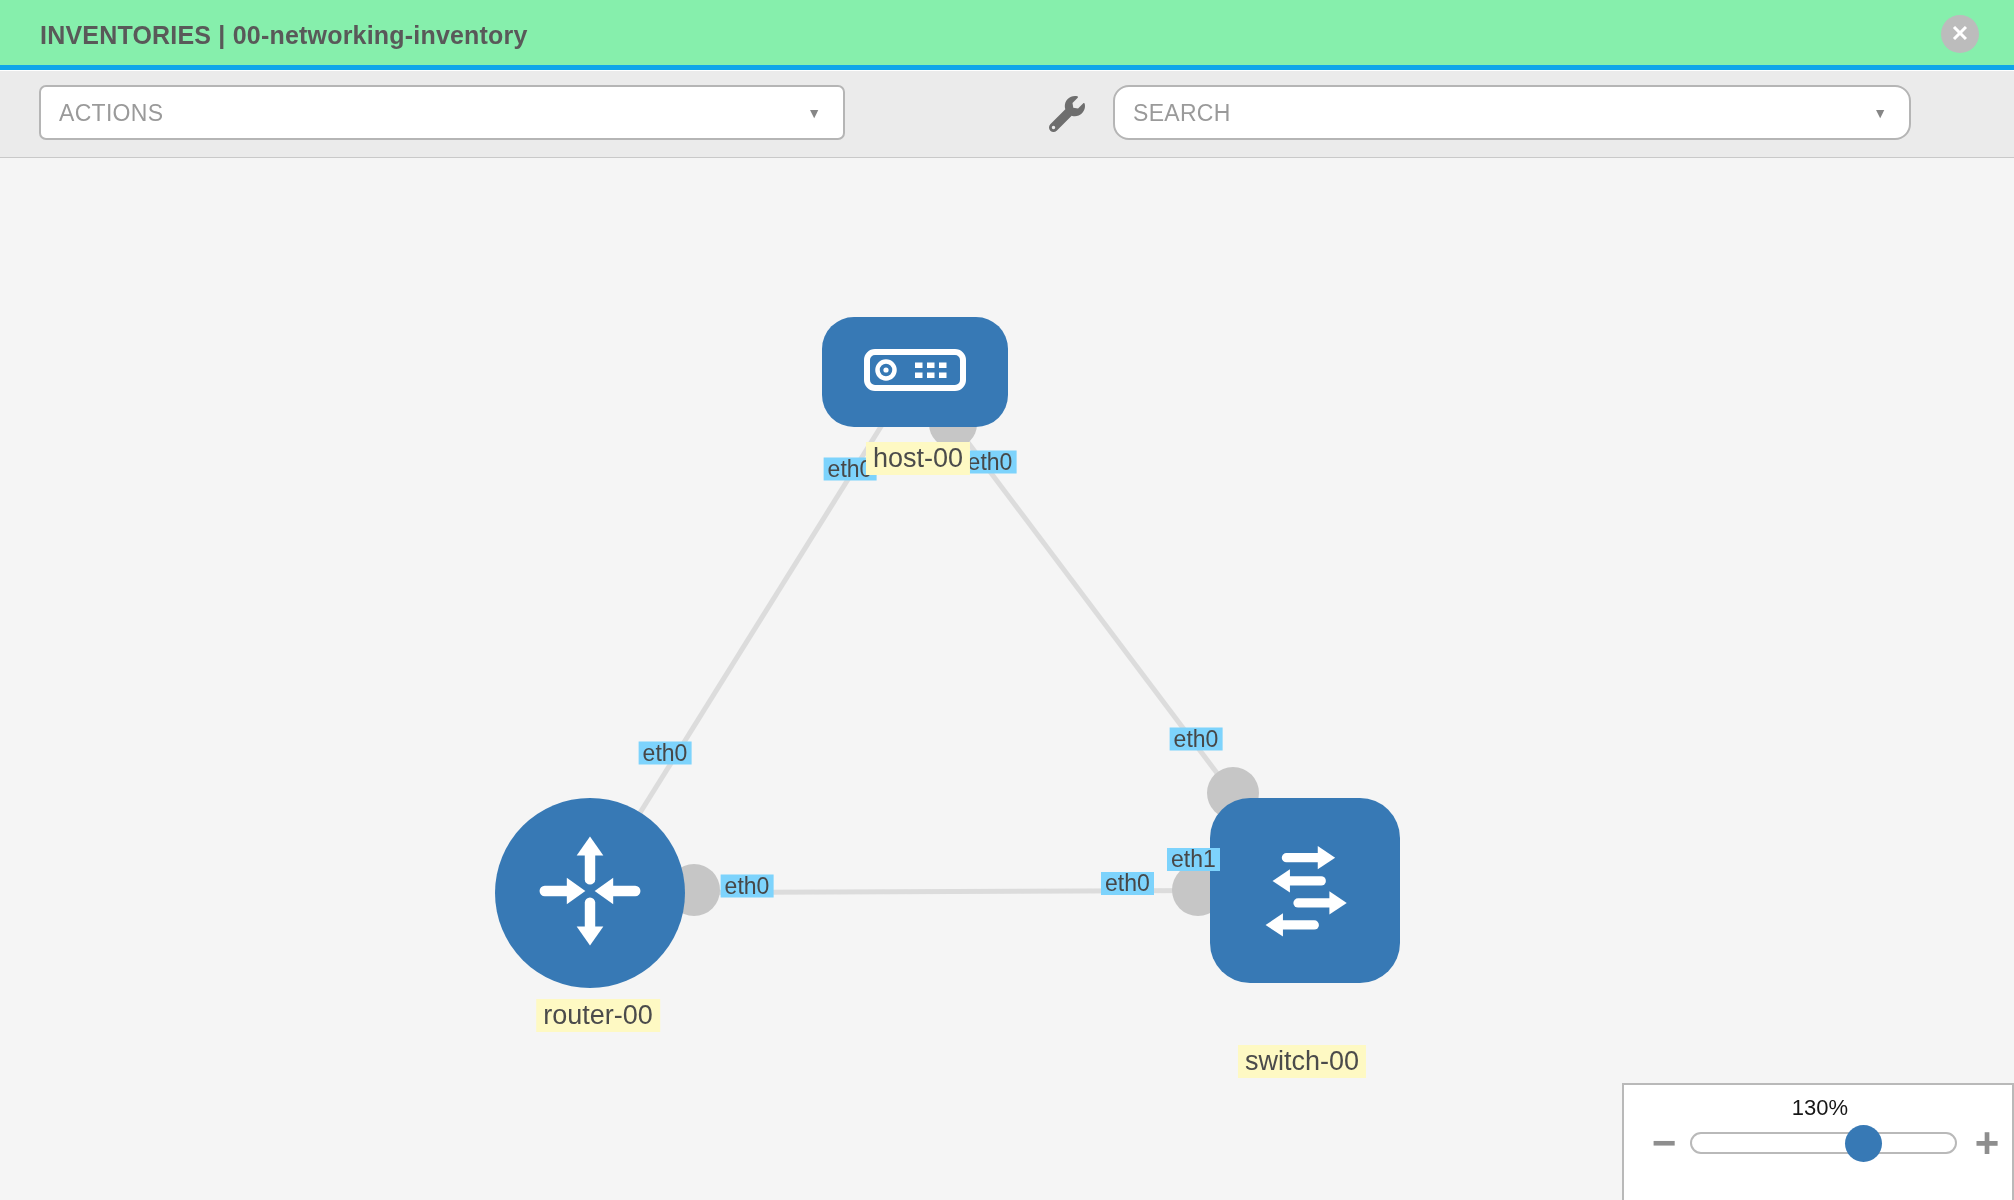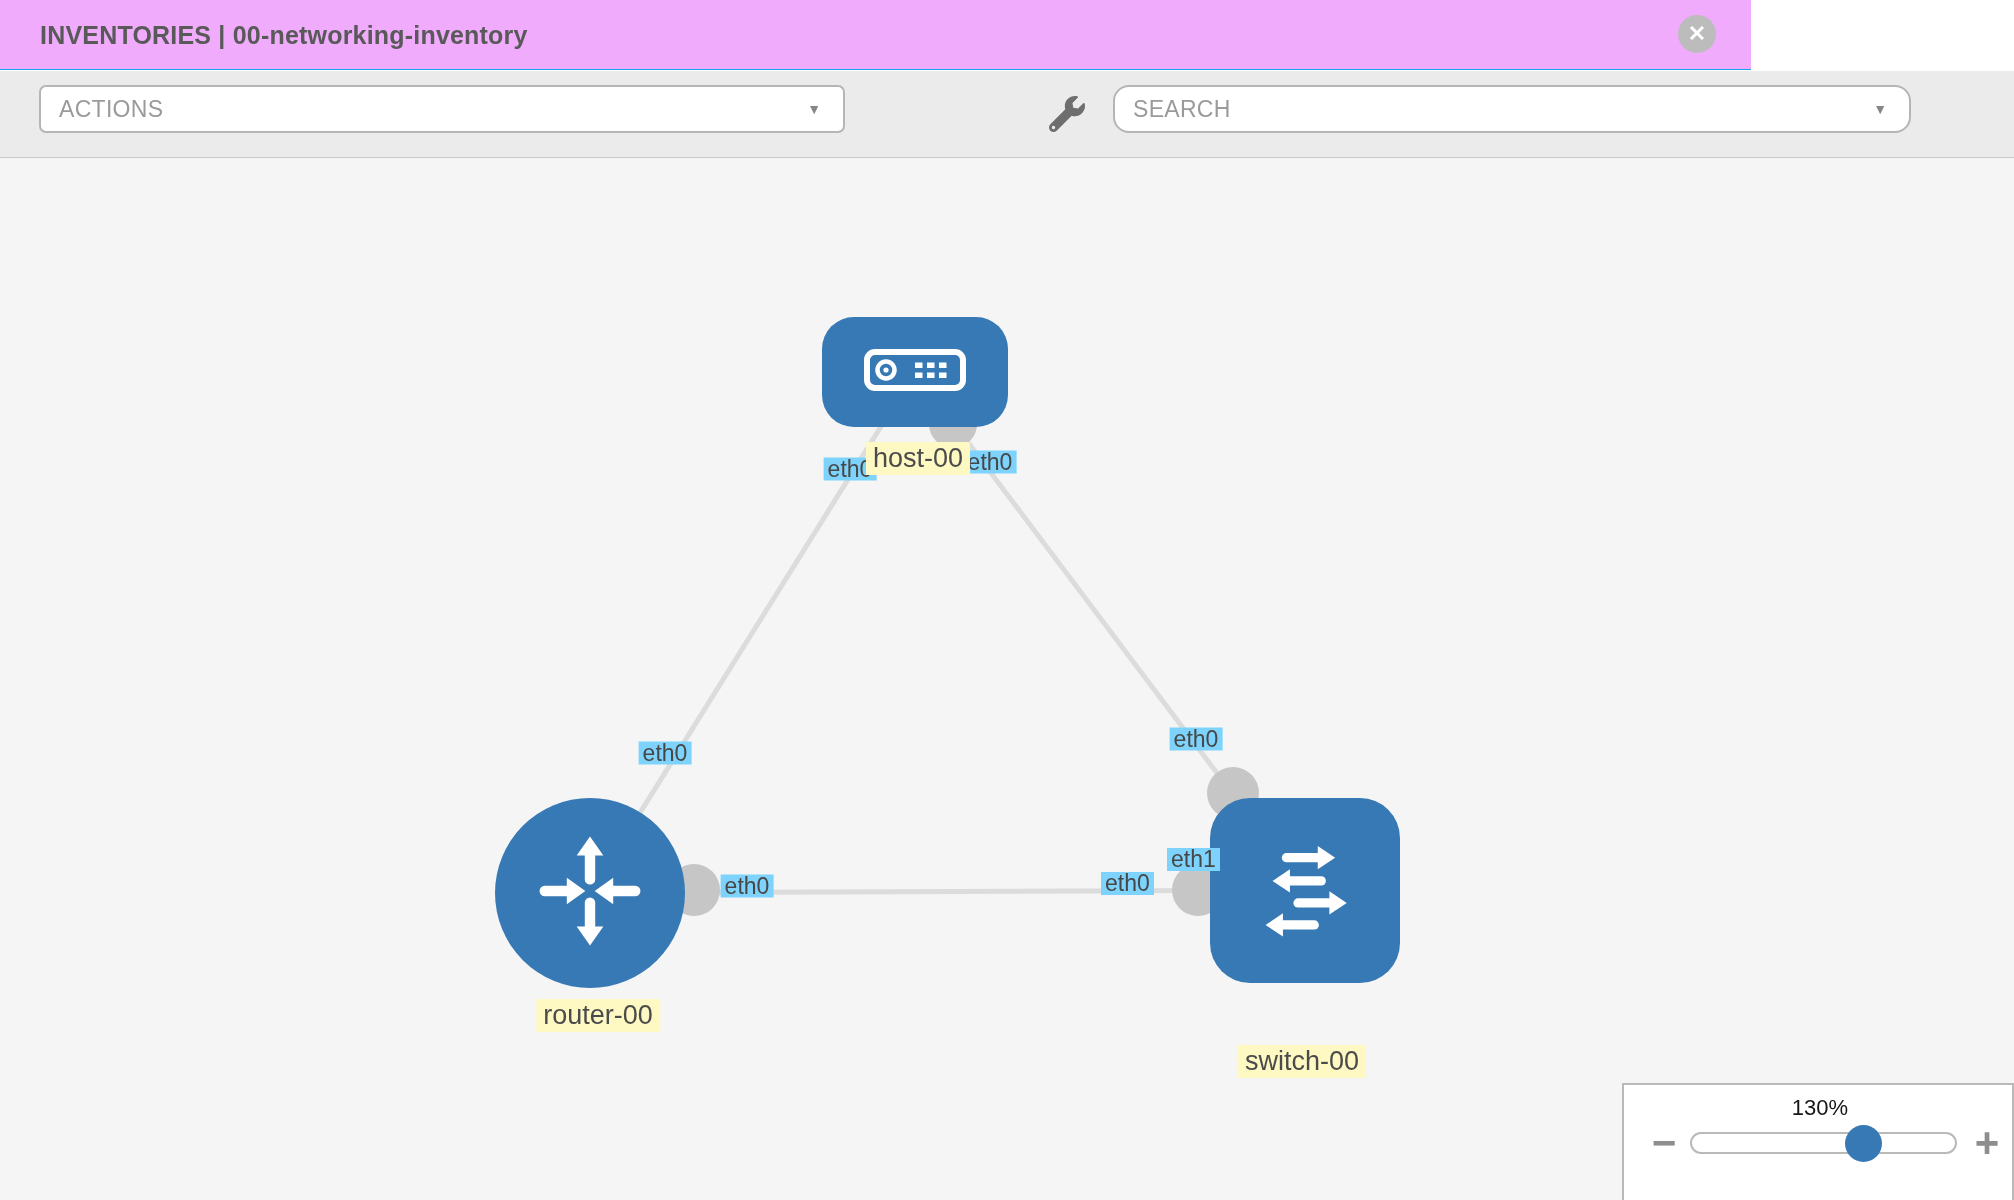--- a/index.html
+++ b/index.html
@@ -1,31 +1,31 @@
 <!DOCTYPE html>
 <html><head>
 <meta charset="utf-8">
 <style>
   * { margin:0; padding:0; box-sizing:border-box; }
   body { font-family:"Liberation Sans", sans-serif; background:#fff; }
   .page { position:relative; width:2014px; height:1200px; background:#fff; overflow:hidden; }
 
   
-  .app-header { position:absolute; top:0; left:0; width:1751px; height:70px;
-                background:#f0abfc; border-bottom:1px solid #0ea5e9; z-index:10; }
+  .app-header { position:absolute; top:0; left:0; width:2014px; height:70px;
+                background:#86efac; border-bottom:5px solid #0ea5e9; z-index:10; }
   .page-title { position:absolute; left:40px; top:0; line-height:70px;
                 font-size:25px; font-weight:bold; color:#595959; letter-spacing:.2px; }
   .close-btn { position:absolute; right:35px; top:15px; width:38px; height:38px;
                border-radius:50%; background:#bcbcbc; color:#fff; text-align:center;
                line-height:38px; font-size:22px; font-weight:bold; cursor:pointer; }
 
   
   .toolbar { position:absolute; top:71px; left:0; width:2014px; height:87px;
              background:#ebebeb; border-bottom:1px solid #c9c9c9; z-index:10; }
-  .dropdown { position:absolute; top:14px; height:48px; background:#fff;
+  .dropdown { position:absolute; top:14px; height:55px; background:#fff;
               border:2px solid #b5b5b5; border-radius:7px; cursor:pointer; }
   .dd-label { position:absolute; left:18px; top:50%; transform:translateY(-50%);
               font-size:23px; color:#9a9a9a; letter-spacing:.3px; }
   .caret { position:absolute; right:22px; top:50%; transform:translateY(-50%);
            font-size:14px; color:#868686; }
   .actions-dd { left:39px; width:806px; }
   .search-dd { left:1113px; width:798px;border-radius:16px; }
   .tool-icon-btn { position:absolute; top:27px; width:40px; height:36px; cursor:pointer;
                    display:flex; align-items:center; justify-content:center; }
   .wrench-btn { left:1047px; }

